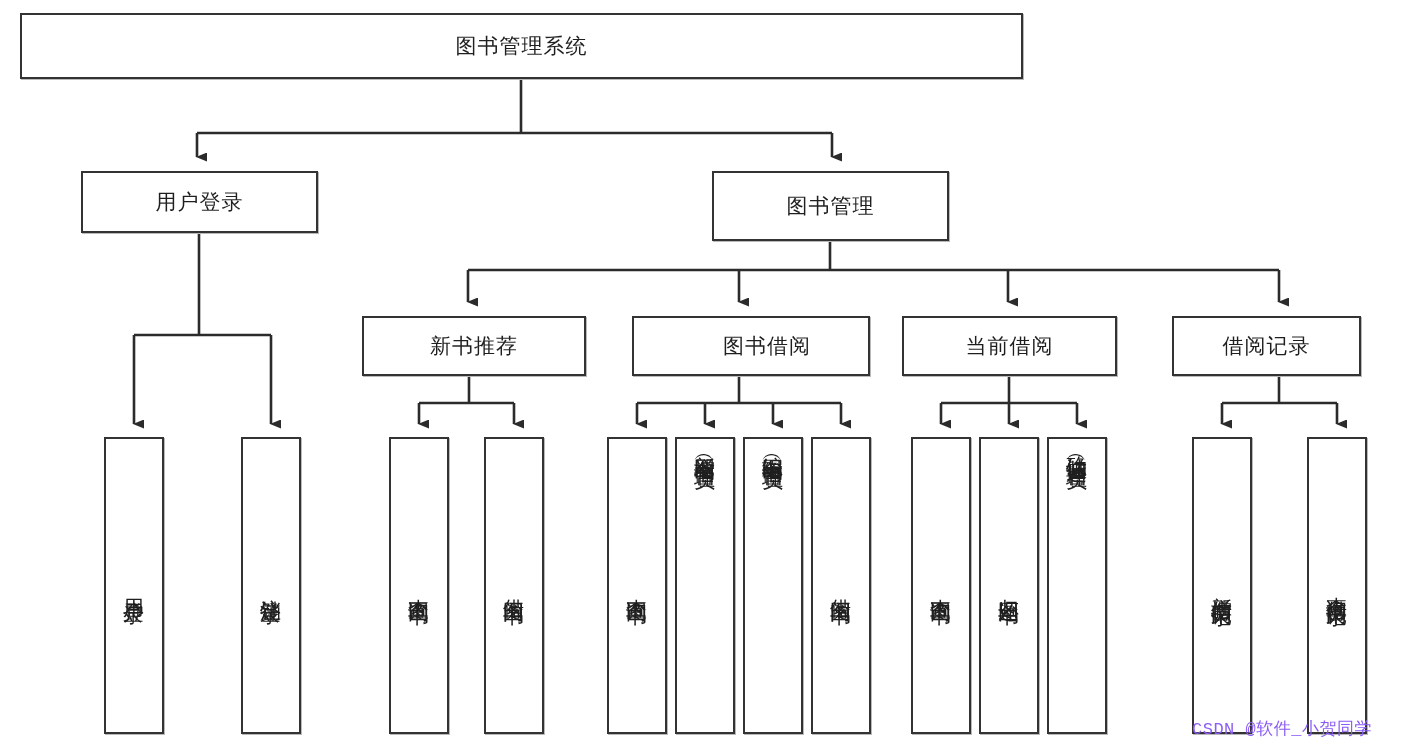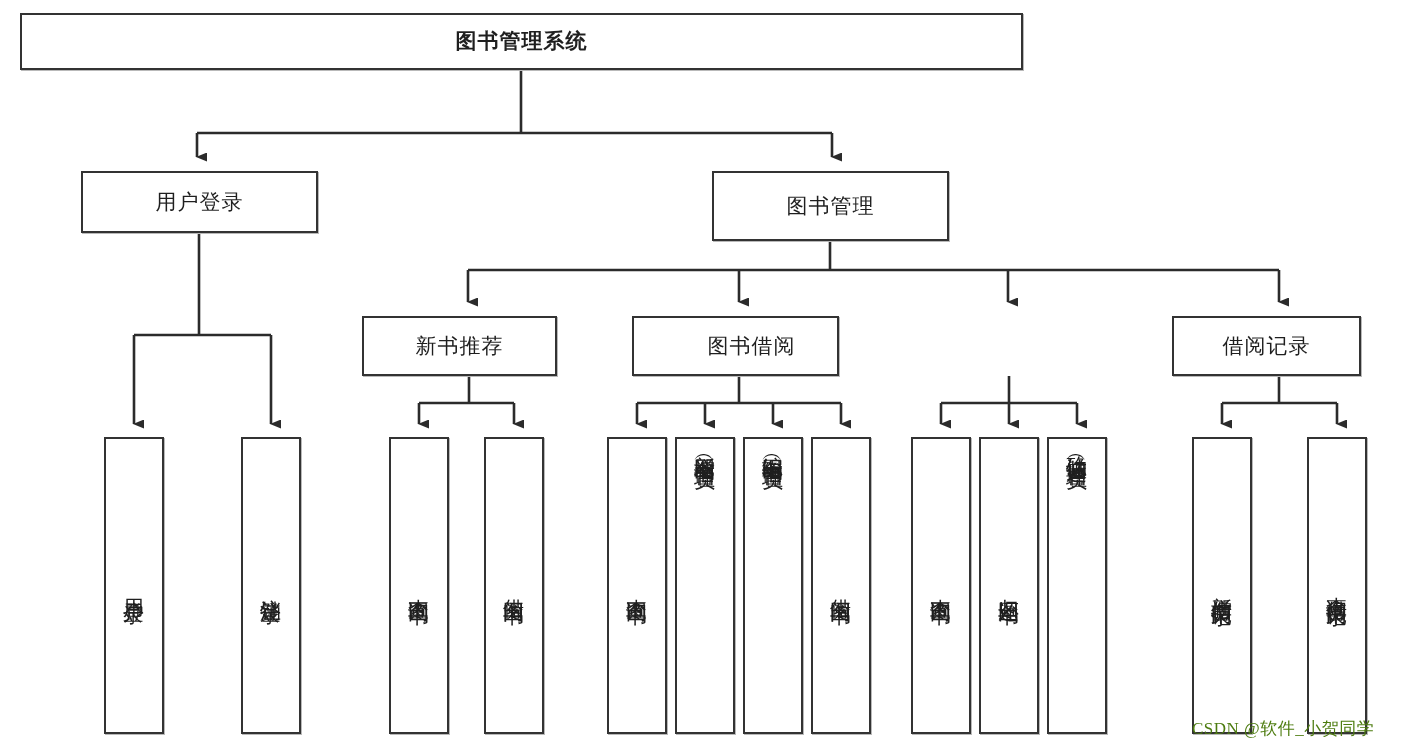--- a/index.html
+++ b/index.html
@@ -58,25 +58,25 @@
     letter-spacing: 2px;
     line-height: 1.1;
     white-space: nowrap;
   }
   .node.vertical.vcenter {
     align-items: center;
   }
   .watermark {
     position: absolute;
     font-size: 17px;
-    color: #4d7c0f;
+    color: #8b5cf6;
     letter-spacing: 0.5px;
     white-space: nowrap;
     z-index: 5;
-    font-family: Liberation Serif, serif;
+    font-family: Liberation Mono, monospace;
   }
 </style>
 </head>
 <body>
 
 <div id="diagram-root">
 
   <svg id="connectors" viewBox="0 0 1405 747">
     <defs>
       <marker id="arrowhead" markerWidth="9" markerHeight="11" refX="4.5" refY="10" orient="auto" markerUnits="userSpaceOnUse">
@@ -120,40 +120,43 @@
       <line x1="1009" y1="403" x2="1009" y2="424" marker-end="url(#arrowhead)"></line>
       <line x1="1077" y1="403" x2="1077" y2="424" marker-end="url(#arrowhead)"></line>
 
       <line x1="1279" y1="376" x2="1279" y2="403"></line>
       <line x1="1222" y1="403" x2="1337" y2="403"></line>
       <line x1="1222" y1="403" x2="1222" y2="424" marker-end="url(#arrowhead)"></line>
       <line x1="1337" y1="403" x2="1337" y2="424" marker-end="url(#arrowhead)"></line>
     </g>
   </svg>
 
-  <div class="node" style="left:20px; top:13px; width:1003px; height:57px;font-weight:bold;">
+  <div class="node" style="left:20px; top:13px; width:1003px; height:66px;">
     <span class="node-label">图书管理系统</span>
   </div>
 
   <div class="node" style="left:81px; top:171px; width:237px; height:62px;">
     <span class="node-label">用户登录</span>
   </div>
 
   <div class="node" style="left:712px; top:171px; width:237px; height:70px;">
     <span class="node-label">图书管理</span>
   </div>
 
-  <div class="node" style="left:362px; top:316px; width:195px; height:60px;">
+  <div class="node" style="left:362px; top:316px; width:224px; height:60px;">
     <span class="node-label">新书推荐</span>
   </div>
 
-  <div class="node" style="left:632px; top:316px; width:207px; height:60px;padding-left:32px;">
+  <div class="node" style="left:632px; top:316px; width:238px; height:60px;padding-left:32px;">
     <span class="node-label">图书借阅</span>
   </div>
 
+  <div class="node" style="left:902px; top:316px; width:215px; height:60px;">
+    <span class="node-label">当前借阅</span>
+  </div>
 
   <div class="node" style="left:1172px; top:316px; width:189px; height:60px;">
     <span class="node-label">借阅记录</span>
   </div>
 
   <div class="node vertical vcenter" style="left:104px; top:437px; width:60px; height:297px;">
     <span class="node-label">用户登录</span>
   </div>
 
   <div class="node vertical vcenter" style="left:241px; top:437px; width:60px; height:297px;">

